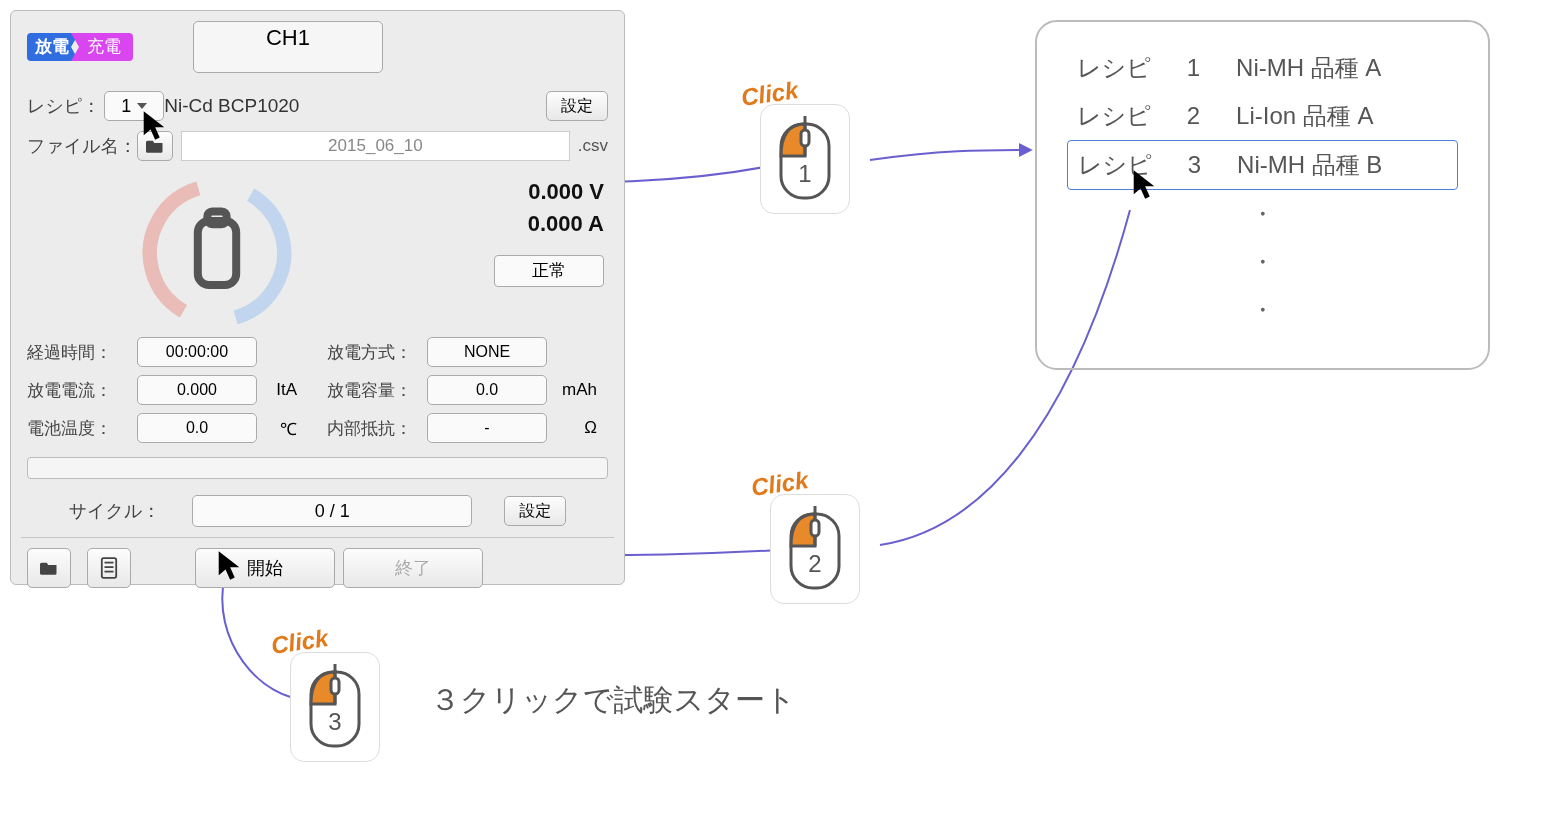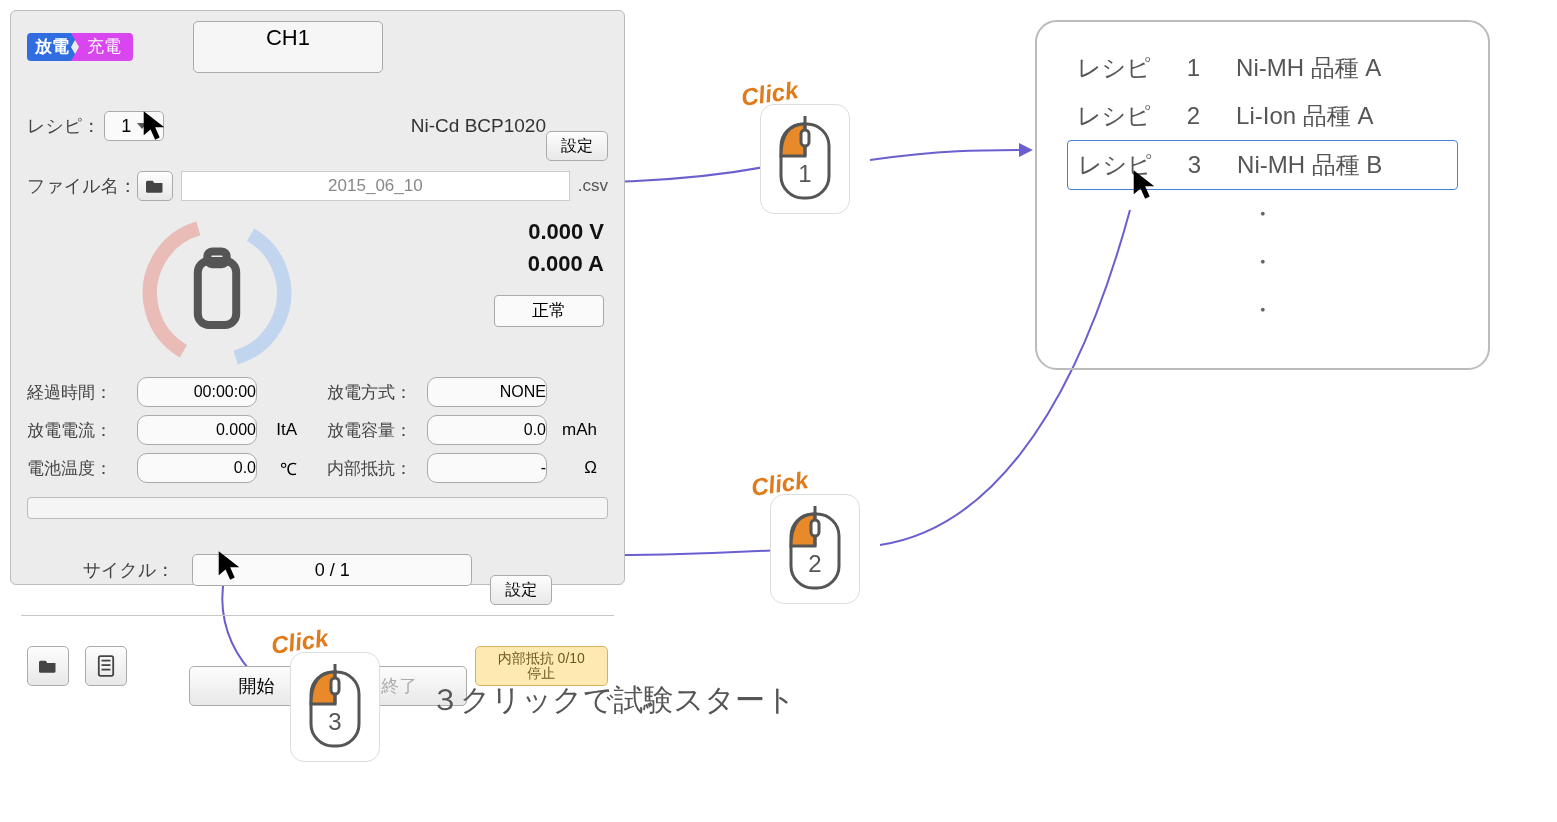--- a/index.html
+++ b/index.html
@@ -82,36 +82,35 @@
   .dropdown::after {
     content: "";
     border-left: 5px solid transparent;
     border-right: 5px solid transparent;
     border-top: 6px solid #555;
     margin-left: 6px;
   }
 
   .recipe-name {
     flex: 1;
-    text-align: right;
+    text-align: left;
     font-size: 19px;
     color: #333;
   }
 
   .btn {
     background: linear-gradient(#fdfdfd, #e8e8e8);
     border: 1px solid #aaa;
     border-radius: 5px;
     height: 30px;
     padding: 0 14px;
     font-size: 16px;
     display: inline-flex;
     align-items: center;
     justify-content: center;
-    margin-top: 40px;
   }
 
   .file-row { margin-top: 10px; }
   .icon-btn {
     width: 36px; height: 30px;
     background: linear-gradient(#fdfdfd,#e8e8e8);
     border: 1px solid #aaa;
     border-radius: 5px;
     display: flex; align-items: center; justify-content: center;
     margin-right: 8px;
@@ -173,40 +172,40 @@
     row-gap: 8px;
     align-items: center;
     margin-top: 4px;
     font-size: 17px;
   }
   .grid .lbl { color: #444; }
   .valbox {
     height: 30px;
     background: #fafafa;
     border: 1px solid #aaa;
-    border-radius: 10px;
-    text-align: right;
+    border-radius: 5px;
+    text-align: center;
     line-height: 28px;
     font-size: 16px;
   }
   .unit { text-align: right; padding-left: 4px; }
 
   .progress {
     margin-top: 14px;
     height: 22px;
     background: #f5f5f5;
     border: 1px solid #bbb;
     border-radius: 4px;
   }
 
   .cycle-row {
     margin-top: 16px;
     display: flex;
     align-items: center;
-    gap: 18px;
+    gap: 32px;
     justify-content: center;
   }
   .cycle-val {
     width: 280px;
     height: 32px;
     background: #fafafa;
     border: 1px solid #aaa;
     border-radius: 5px;
     text-align: center;
     line-height: 30px;
@@ -435,24 +434,20 @@
       <svg viewBox="0 0 20 24" width="18" height="22">
         <rect x="2" y="1" width="16" height="22" rx="2" fill="none" stroke="#444" stroke-width="2"></rect>
         <line x1="5" y1="6" x2="15" y2="6" stroke="#444" stroke-width="2"></line>
         <line x1="5" y1="11" x2="15" y2="11" stroke="#444" stroke-width="2"></line>
         <line x1="5" y1="16" x2="15" y2="16" stroke="#444" stroke-width="2"></line>
       </svg>
     </div>
     <div style="width:40px"></div>
     <div class="btn big-btn">開始</div>
     <div class="btn big-btn disabled">終了</div>
-    <div class="res-box">
-      <span>内部抵抗 0/10</span>
-      <span>停止</span>
-    </div>
   </div>
 </div>
 
 <svg class="cursor" style="left:140px; top:110px" viewBox="0 0 20 28">
   <path d="M1 1 L1 22 L7 17 L11 26 L15 24 L11 15 L19 15 Z" fill="#000"></path>
 </svg>
 
 <svg class="cursor" style="left:215px; top:550px" viewBox="0 0 20 28">
   <path d="M1 1 L1 22 L7 17 L11 26 L15 24 L11 15 L19 15 Z" fill="#000"></path>
 </svg>

